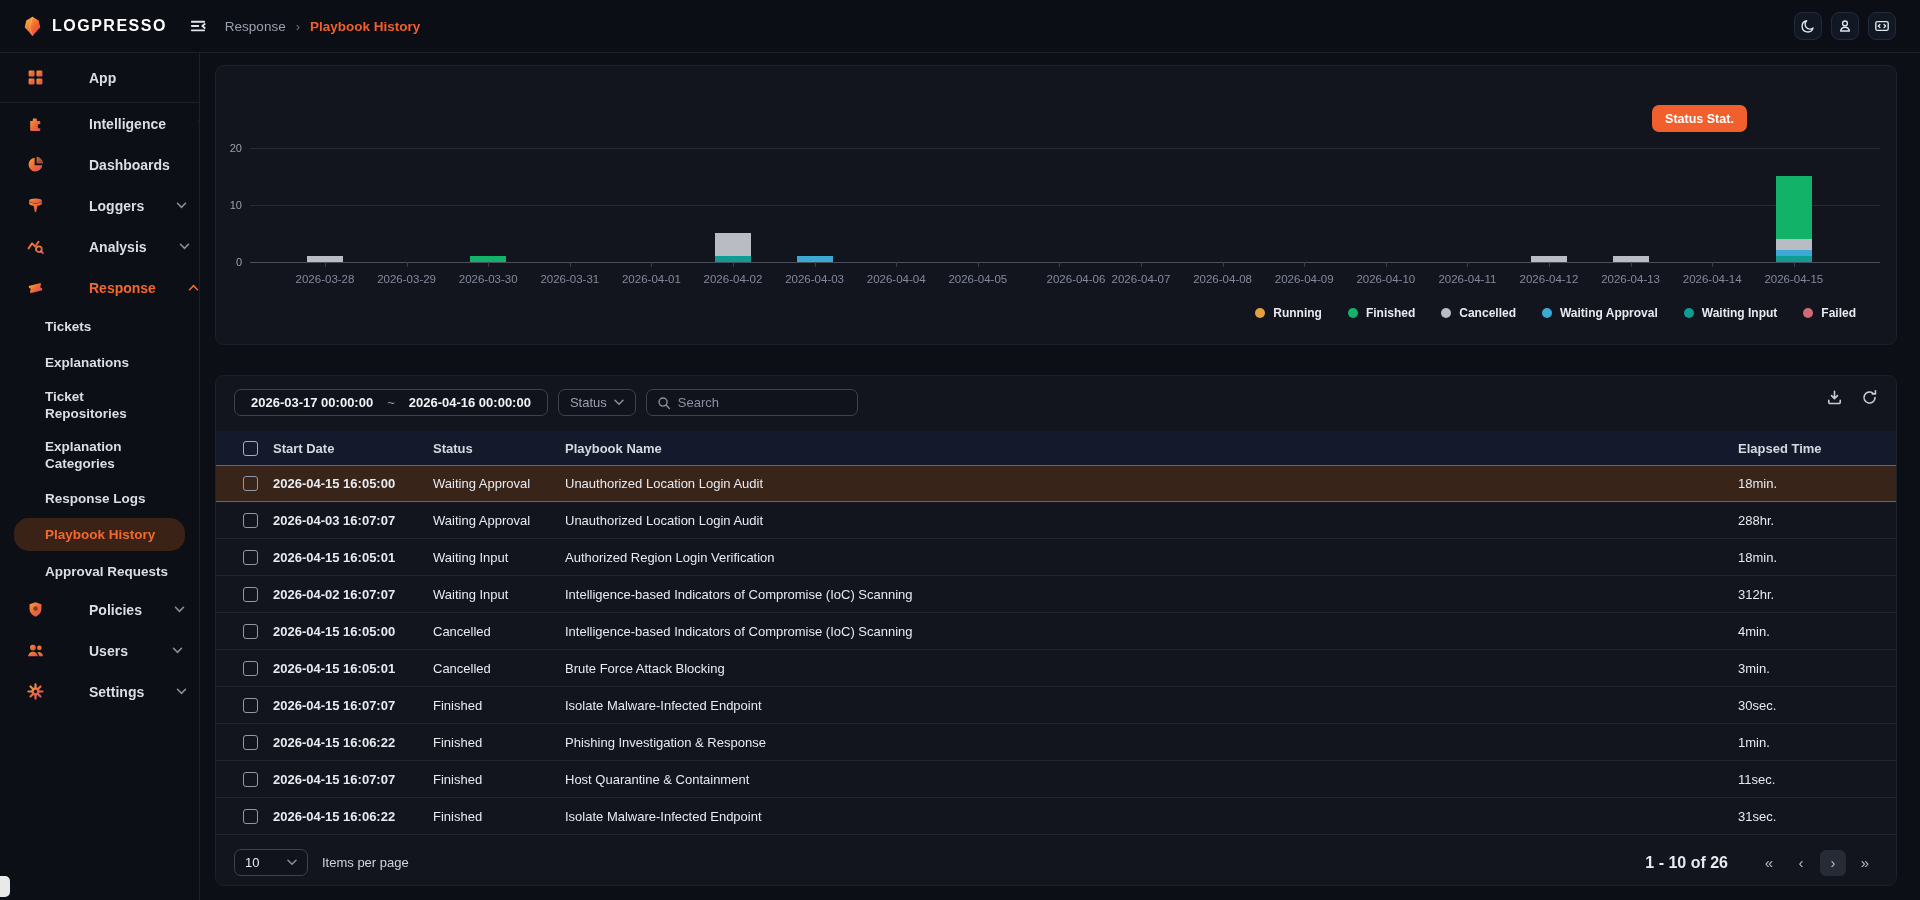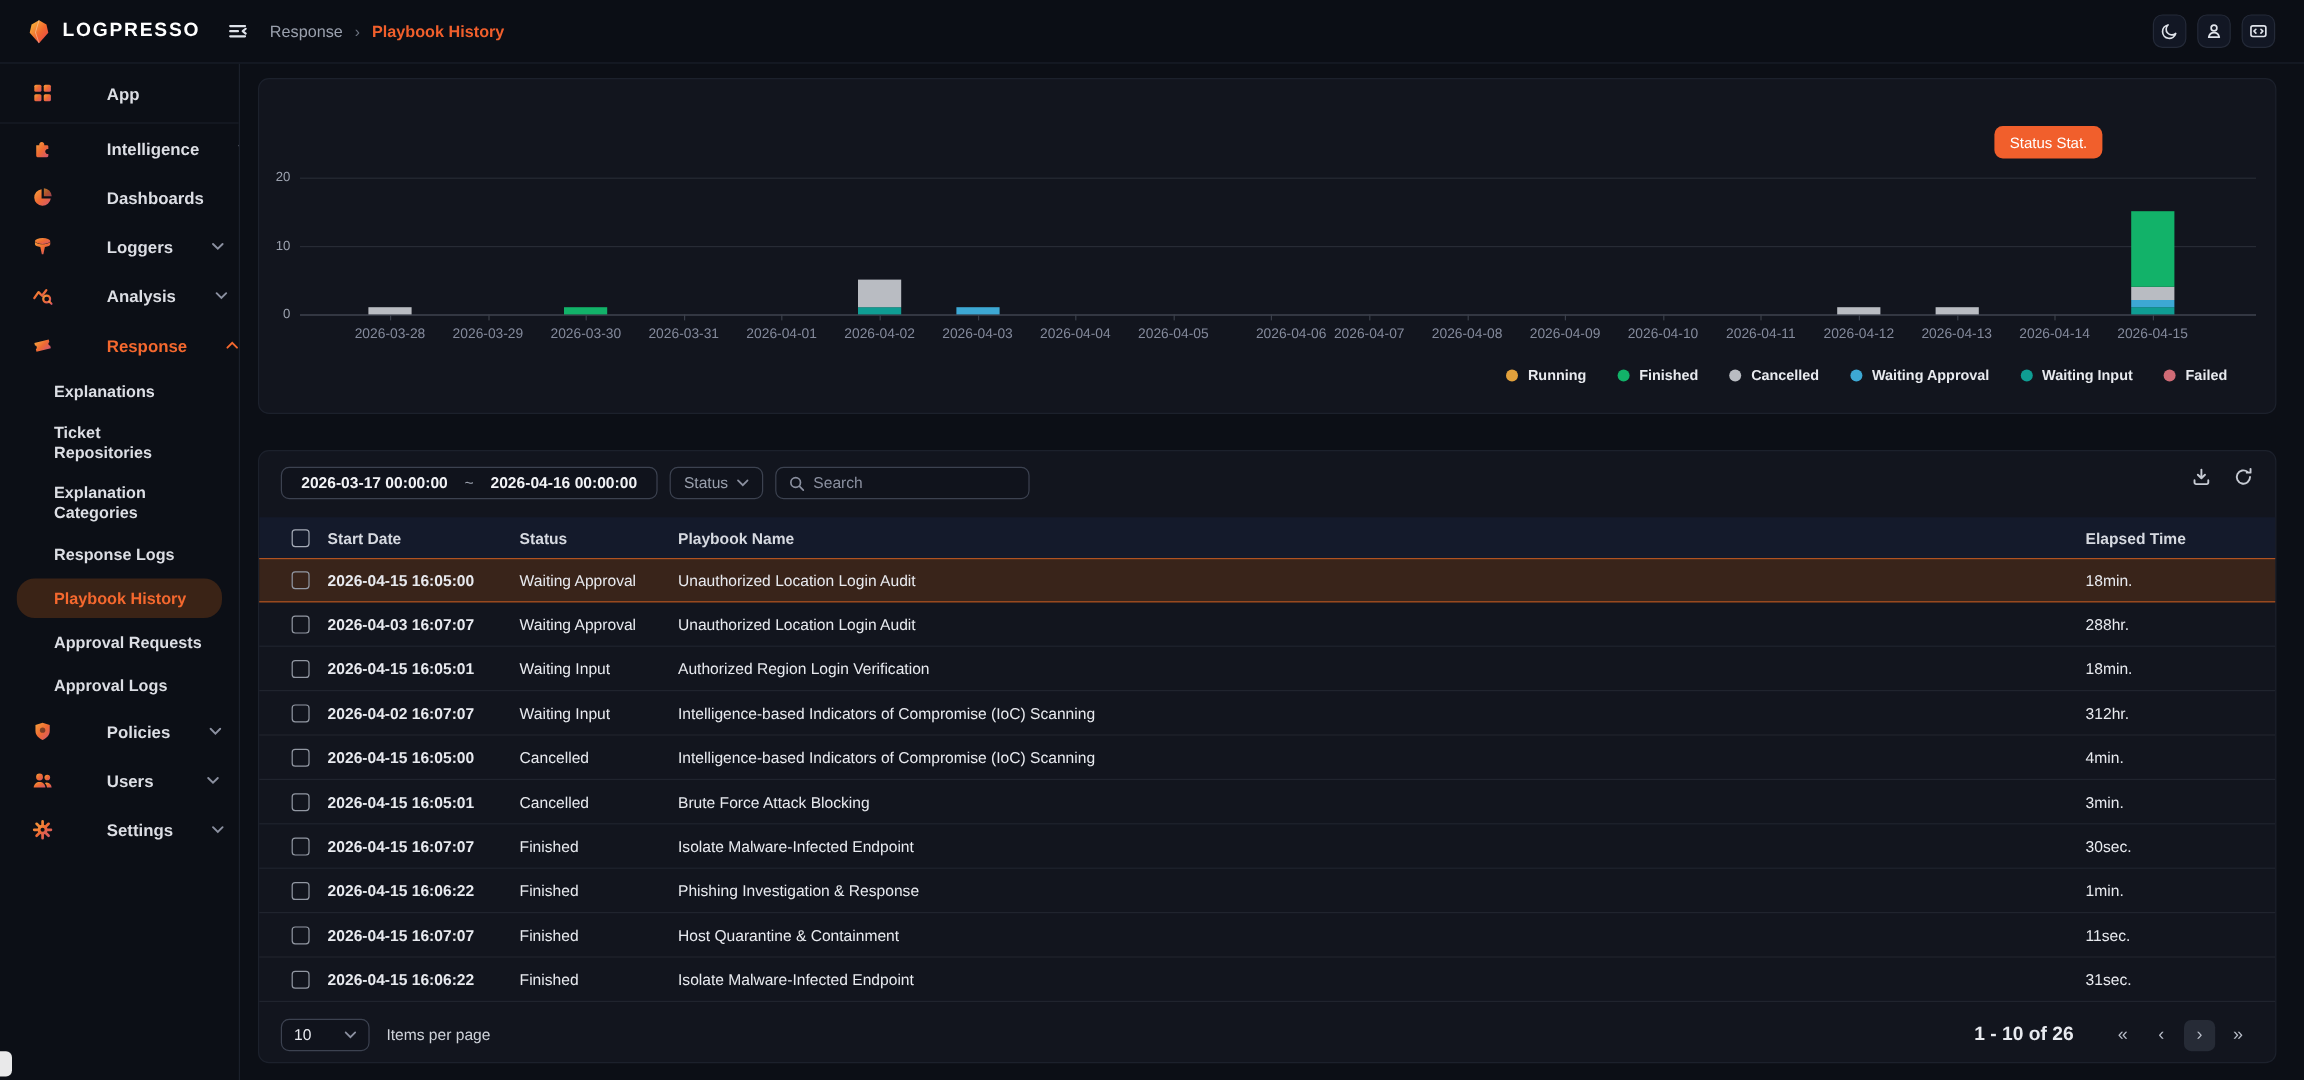--- a/index.html
+++ b/index.html
@@ -39,21 +39,21 @@
   
   .main { position:absolute; left:200px; top:53px; width:1720px; height:847px; }
   .card { position:absolute; left:15px; width:1682px; background:#12151e;
     border:1px solid #1c212c; border-radius:9px; }
   .chart-card { top:12px; height:280px; }
   .table-card { top:322px; height:511px; }
 
   
   .toggle-group { position:absolute; top:39px; right:42px; height:27px; display:flex; }
   .toggle-seg { height:27px; display:flex; align-items:center; padding:0 13px; font-size:12.5px;
-    font-weight:400; cursor:pointer; }
+    font-weight:700; cursor:pointer; }
   .toggle-seg.on { background:#f15f2c; color:#ffffff; border-radius:7px; }
   .toggle-seg.off { background:#0b0f18; color:#eceef2; border:1px solid #545b69; border-radius:7px;
     margin-left:-4px; z-index:-1; padding-left:16px; }
   .plot { position:absolute; left:34px; top:82px; width:1630px; height:114px; }
   .gridline { position:absolute; left:0; right:0; height:1px; background:#272b35; }
   .gridline.zero { background:#4a4f5b; }
   .ylab { position:absolute; left:-32px; width:24px; text-align:right; font-size:11px; color:#9aa0ad;
     transform:translateY(-6px); }
   .bar-seg { position:absolute; width:36px; }
   .xtick { position:absolute; top:114px; width:1px; height:5px; background:#3a3f4a; }
@@ -242,27 +242,27 @@
           <path d="M2.2 5h11.6v2.1a1.5 1.5 0 0 0 0 2.9V12H2.2V9.9A1.5 1.5 0 0 0 2.2 7z" transform="rotate(-14 8 8.5)"></path>
         </svg>
       </span>
       <span class="nav-label">Response</span>
       <span class="nav-chevron">
         <svg width="11" height="7" viewBox="0 0 10 7" fill="none" stroke="#f4682e" stroke-width="1.6" stroke-linecap="round" style="transform:rotate(180deg)">
           <path d="M1 1.3 5 5.3 9 1.3"></path>
         </svg>
       </span>
     </div>
+    <div class="nav-child">Tickets</div>
     <div class="nav-child">Explanations</div>
     <div class="nav-child multiline">Ticket Repositories</div>
     <div class="nav-child multiline">Explanation Categories</div>
     <div class="nav-child">Response Logs</div>
     <div class="nav-child active">Playbook History</div>
     <div class="nav-child">Approval Requests</div>
-    <div class="nav-child">Approval Logs</div>
     <div class="nav-item">
       <span class="nav-icon">
         <svg width="17" height="17" viewBox="0 0 16 16" fill="url(#sgrad)">
           <path d="M8 1.2 13.6 3v4.3c0 3.6-2.2 5.9-5.6 7.5C4.6 13.2 2.4 10.9 2.4 7.3V3z"></path>
           <circle cx="8" cy="7" r="2.1" fill="#0c0f16" opacity=".5"></circle>
         </svg>
       </span>
       <span class="nav-label">Policies</span>
       <span class="nav-chevron">
         <svg width="11" height="7" viewBox="0 0 10 7" fill="none" stroke="#8b90a0" stroke-width="1.6" stroke-linecap="round" style="transform:rotate(0deg)">

